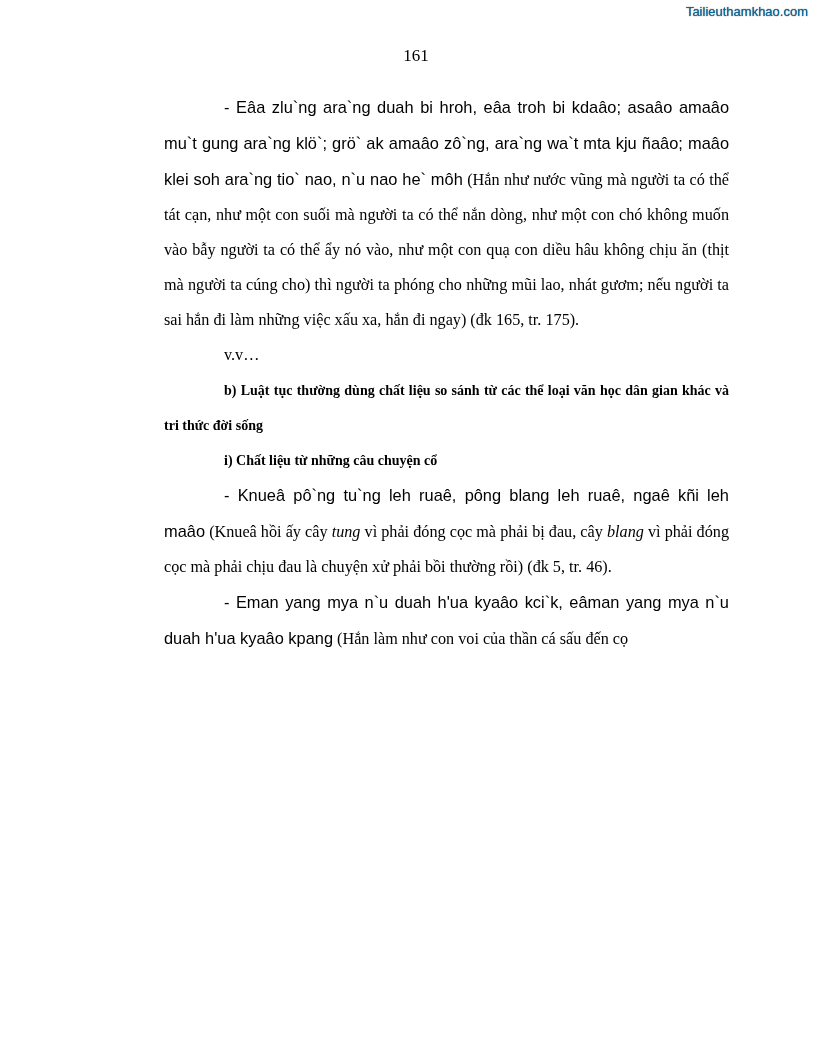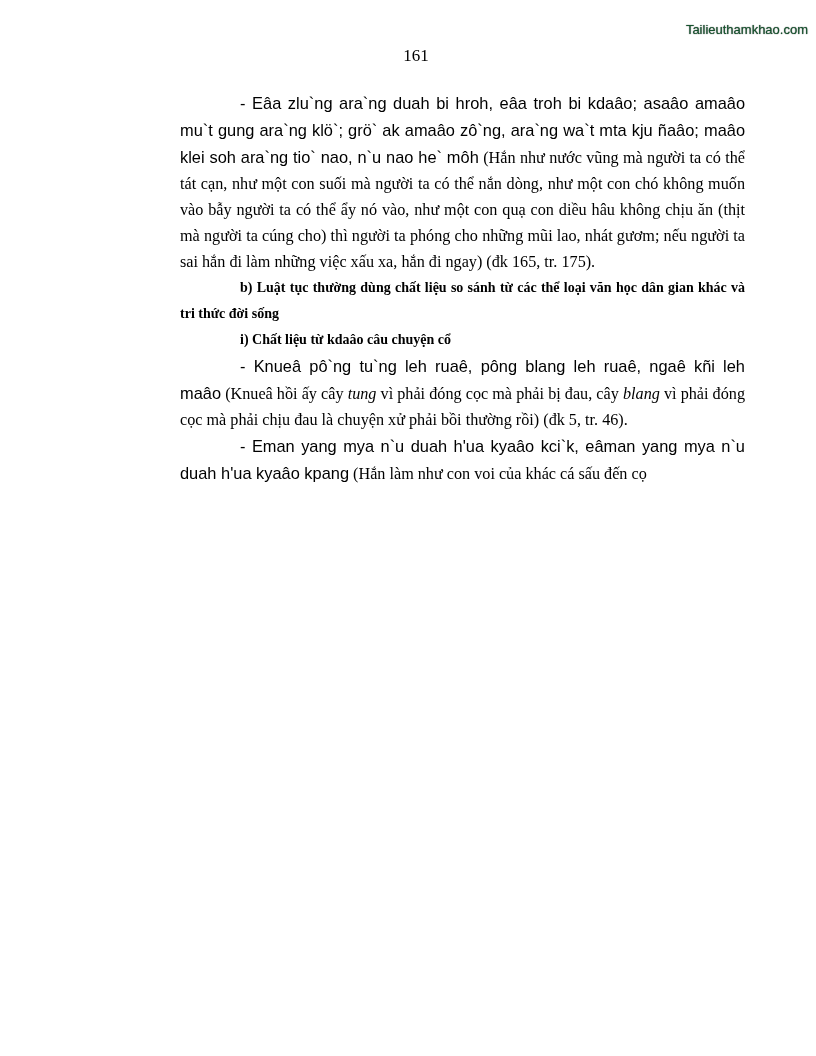--- a/index.html
+++ b/index.html
@@ -1,50 +1,51 @@
 <!DOCTYPE html>
 <html><head>
   <meta charset="utf-8">
   <style>
     html, body { margin: 0; padding: 0; background: #ffffff; }
     body { width: 816px; height: 1056px; position: relative; overflow: hidden; color: #000; }
     .watermark {
-      position: absolute; top: 22px; right: 8px;
+      position: absolute; top: 4px; right: 8px;
       font-family: "Liberation Sans", sans-serif; font-size: 13px;
-      color: #14532d; text-shadow: 0 0 1px #888, 0 0 1px #888;
+      color: #0369a1; text-shadow: 0 0 1px #888, 0 0 1px #888;
       letter-spacing: 0px;
     }
     .page-number {
       position: absolute; top: 46px; left: 0; width: 816px; text-align: center;
       font-family: Liberation Serif, serif; font-size: 17px; padding-left: 8px;
     }
     .content {
-      position: absolute; top: 90px; left: 180px; width: 565px;
+      position: absolute; top: 90px; left: 164px; width: 565px;
       font-family: "Liberation Serif", serif; font-size: 16.2px;
-      line-height: 26px; text-align: justify;
+      line-height: 35px; text-align: justify;
     }
     .content p { margin: 0; text-indent: 60px; }
     .sans { font-family: "Liberation Sans", sans-serif; font-size: 16.4px; }
     .bold { font-weight: bold; font-size: 14px; }
     .it { font-style: italic; }
     .p-vv { margin-top: 0; }
   </style>
 </head>
 <body>
 
 <div class="watermark">Tailieuthamkhao.com</div>
 <div class="page-number">161</div>
 
 <div class="content">
   <p><span class="sans">- Eâa zlu`ng ara`ng duah bi hroh, eâa troh bi kdaâo; asaâo amaâo mu`t gung ara`ng klö`; grö` ak amaâo zô`ng, ara`ng wa`t mta kju ñaâo; maâo klei soh ara`ng tio` nao, n`u nao he` môh</span><span> (Hắn như nước vũng mà người ta có thể tát cạn, như một con suối mà người ta có thể nắn dòng, như một con chó không muốn vào bẫy người ta có thể ẩy nó vào, như một con quạ con diều hâu không chịu ăn (thịt mà người ta cúng cho) thì người ta phóng cho những mũi lao, nhát gươm; nếu người ta sai hắn đi làm những việc xấu xa, hắn đi ngay) (đk 165, tr. 175).</span></p>
 
+  <p class="p-vv">v.v…</p>
 
   <p class="bold">b) Luật tục thường dùng chất liệu so sánh từ các thể loại văn học dân gian khác và tri thức đời sống</p>
 
-  <p class="bold">i) Chất liệu từ kdaâo câu chuyện cổ</p>
+  <p class="bold">i) Chất liệu từ những câu chuyện cổ</p>
 
 
 
 
   <p><span class="sans">- Knueâ pô`ng tu`ng leh ruaê, pông blang leh ruaê, ngaê kñi leh maâo</span><span><span> (Knueâ hồi ấy cây </span><span class="it">tung</span><span> vì phải đóng cọc mà phải bị đau, cây </span><span class="it">blang</span><span> vì phải đóng cọc mà phải chịu đau là chuyện xử phải bồi thường rồi) (đk 5, tr. 46).</span></span></p>
 
-  <p><span class="sans">- Eman yang mya n`u duah h'ua kyaâo kci`k, eâman yang mya n`u duah h'ua kyaâo kpang</span><span> (Hắn làm như con voi của khác cá sấu đến cọ</span></p>
+  <p><span class="sans">- Eman yang mya n`u duah h'ua kyaâo kci`k, eâman yang mya n`u duah h'ua kyaâo kpang</span><span> (Hắn làm như con voi của thần cá sấu đến cọ</span></p>
 </div>
 
 </body></html>

